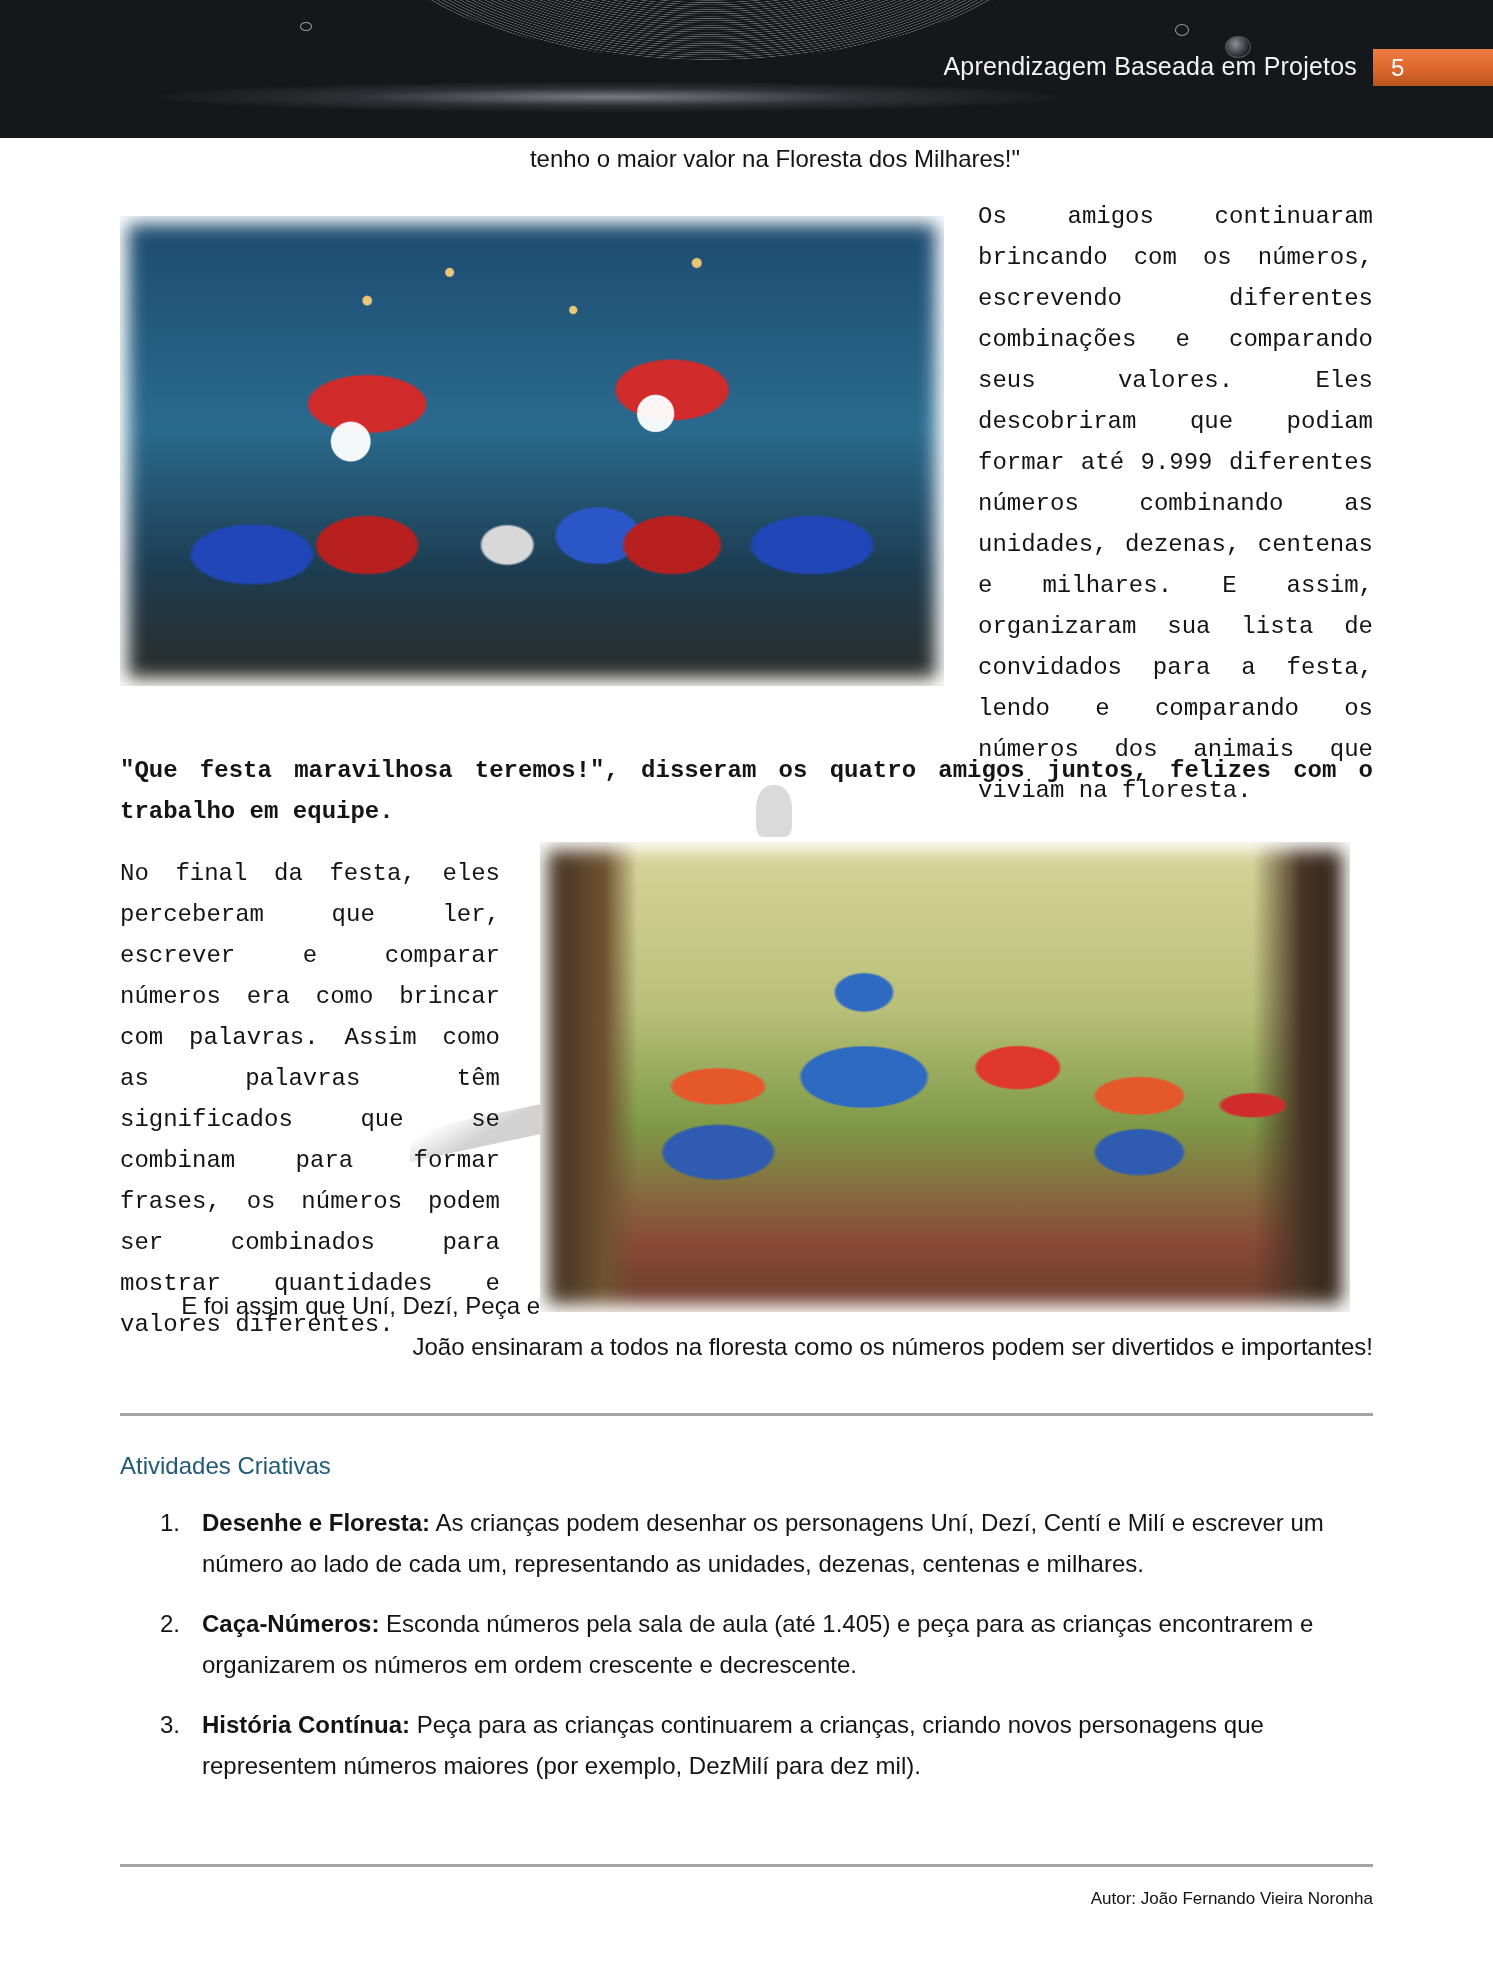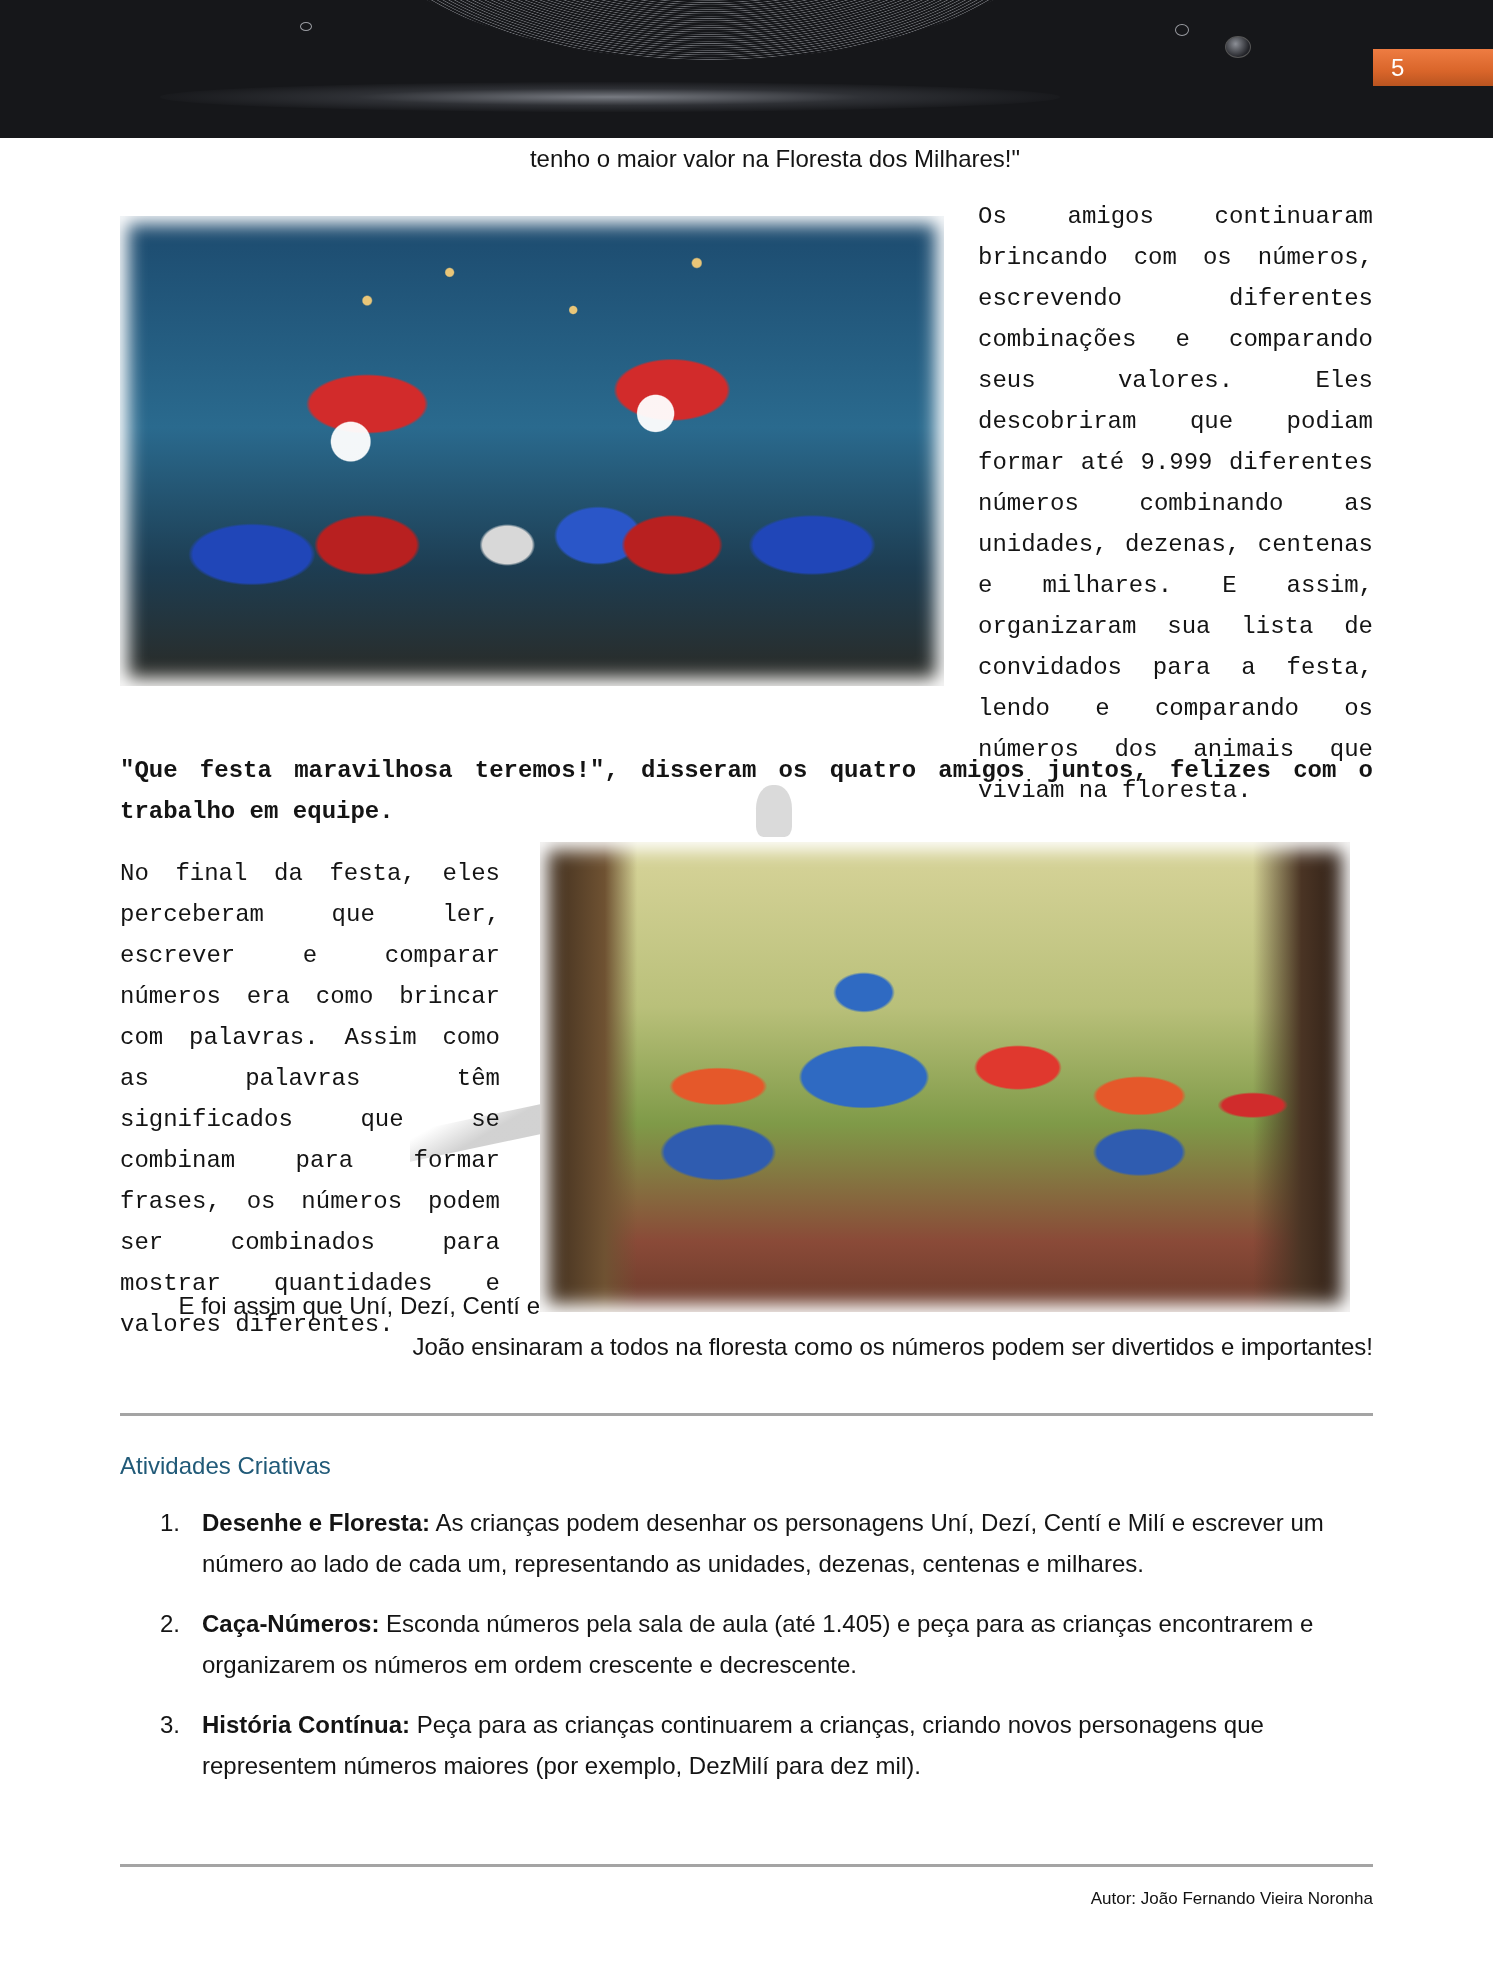--- a/index.html
+++ b/index.html
@@ -109,39 +109,40 @@
 </style>
 </head>
 <body>
 
 <div class="header">
   <div class="wave"></div>
   <div class="glow"></div>
   <div class="bubble b1"></div>
   <div class="bubble b2"></div>
   <div class="bubble b3"></div>
+  <div class="title">Aprendizagem Baseada em Projetos</div>
   <div class="page-badge">5</div>
 </div>
 
 <div class="text" style="left:120px; top:138px; width:900px;">tenho o maior valor na Floresta dos Milhares!"</div>
 
 <div class="pic pic1"></div>
 
 <div class="text just" style="left:978px; top:196px; width:395px;">Os amigos continuaram brincando com os números, escrevendo diferentes combinações e comparando seus valores. Eles descobriram que podiam formar até 9.999 diferentes números combinando as unidades, dezenas, centenas e milhares. E assim, organizaram sua lista de convidados para a festa, lendo e comparando os números dos animais que viviam na floresta.</div>
 
 <div class="text bold just" style="left:120px; top:750px; width:1253px;">"Que festa maravilhosa teremos!", disseram os quatro amigos juntos, felizes com o trabalho em equipe.</div>
 
 <div class="watermark"></div>
 <div class="watermark-swoosh"></div>
 
 <div class="text just" style="left:120px; top:853px; width:380px;">No final da festa, eles perceberam que ler, escrever e comparar números era como brincar com palavras. Assim como as palavras têm significados que se combinam para formar frases, os números podem ser combinados para mostrar quantidades e valores diferentes.</div>
 
 <div class="pic pic2"></div>
 
-<div class="text" style="left:120px; top:1285px; width:420px;">E foi assim que Uní, Dezí, Centí e</div>
+<div class="text" style="left:120px; top:1285px; width:420px;">E foi assim que Uní, Dezí, Peça e</div>
 <div class="text" style="left:120px; top:1326px; width:1253px;">João ensinaram a todos na floresta como os números podem ser divertidos e importantes!</div>
 
 <div class="rule" style="top:1413px;"></div>
 
 <div class="section-title">Atividades Criativas</div>
 
 <ol class="activities">
   <li>
     <span class="num">1.</span><b>Desenhe e Floresta:</b><span> As crianças podem desenhar os personagens Uní, Dezí, Centí e Milí e escrever um número ao lado de cada um, representando as unidades, dezenas, centenas e milhares.</span>
   </li>

